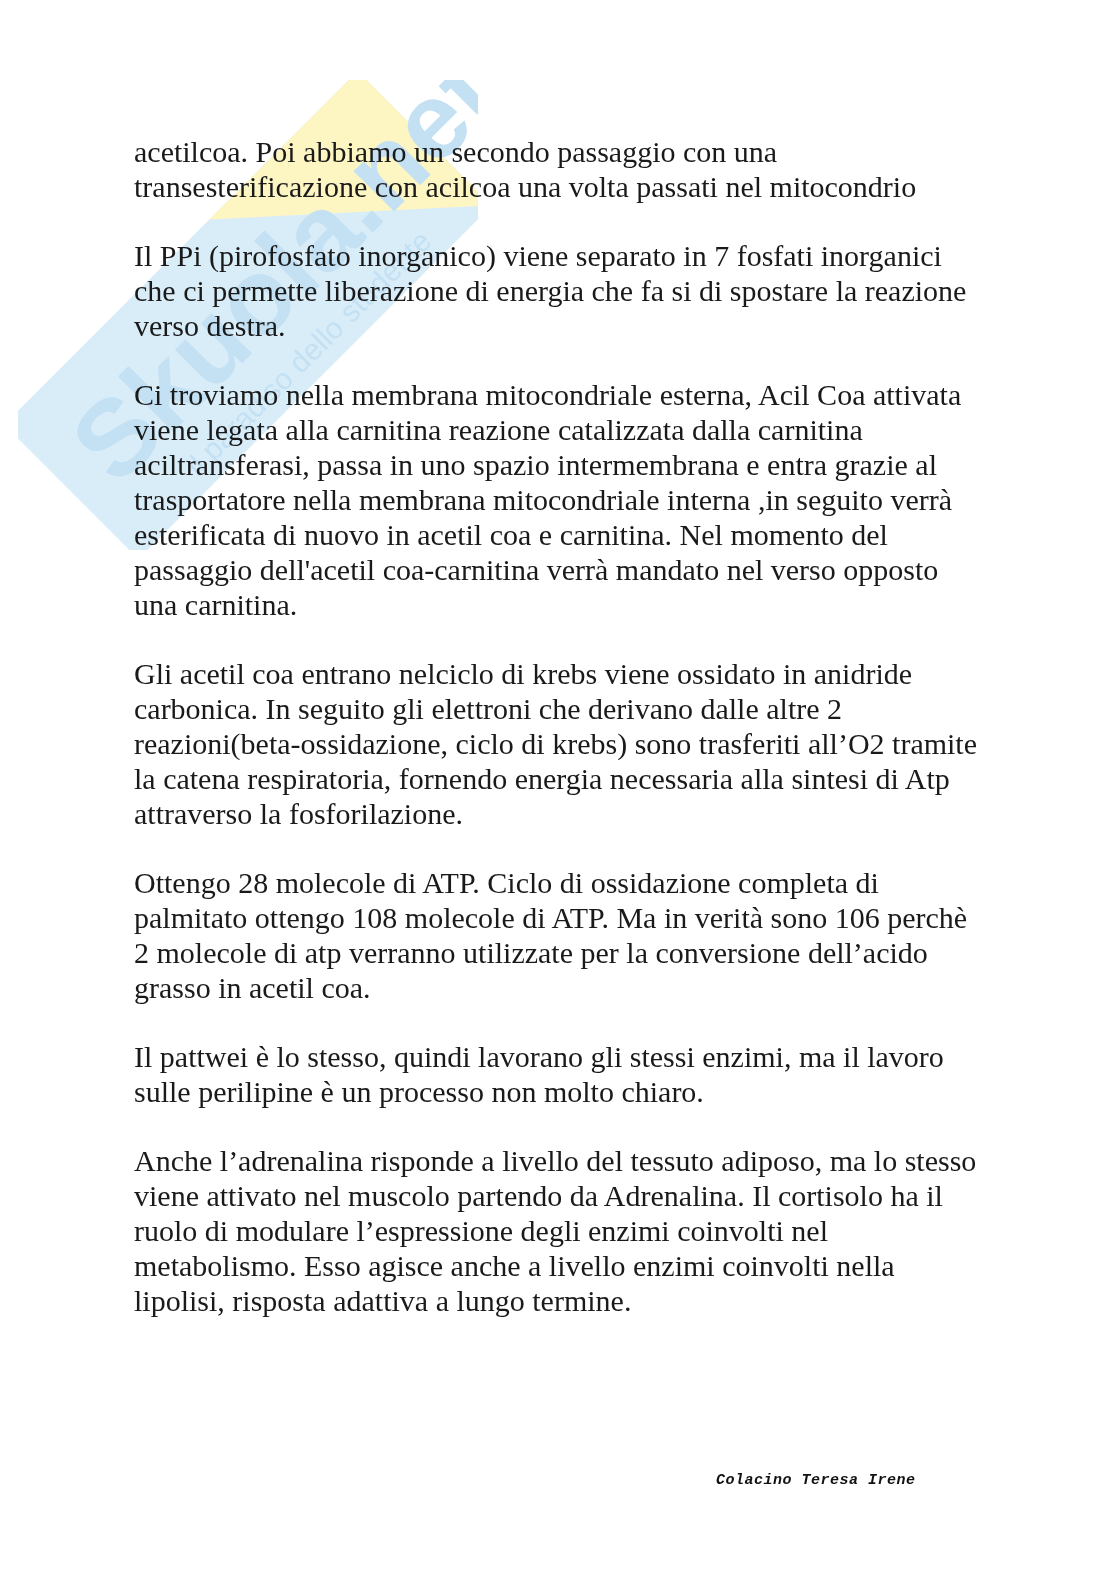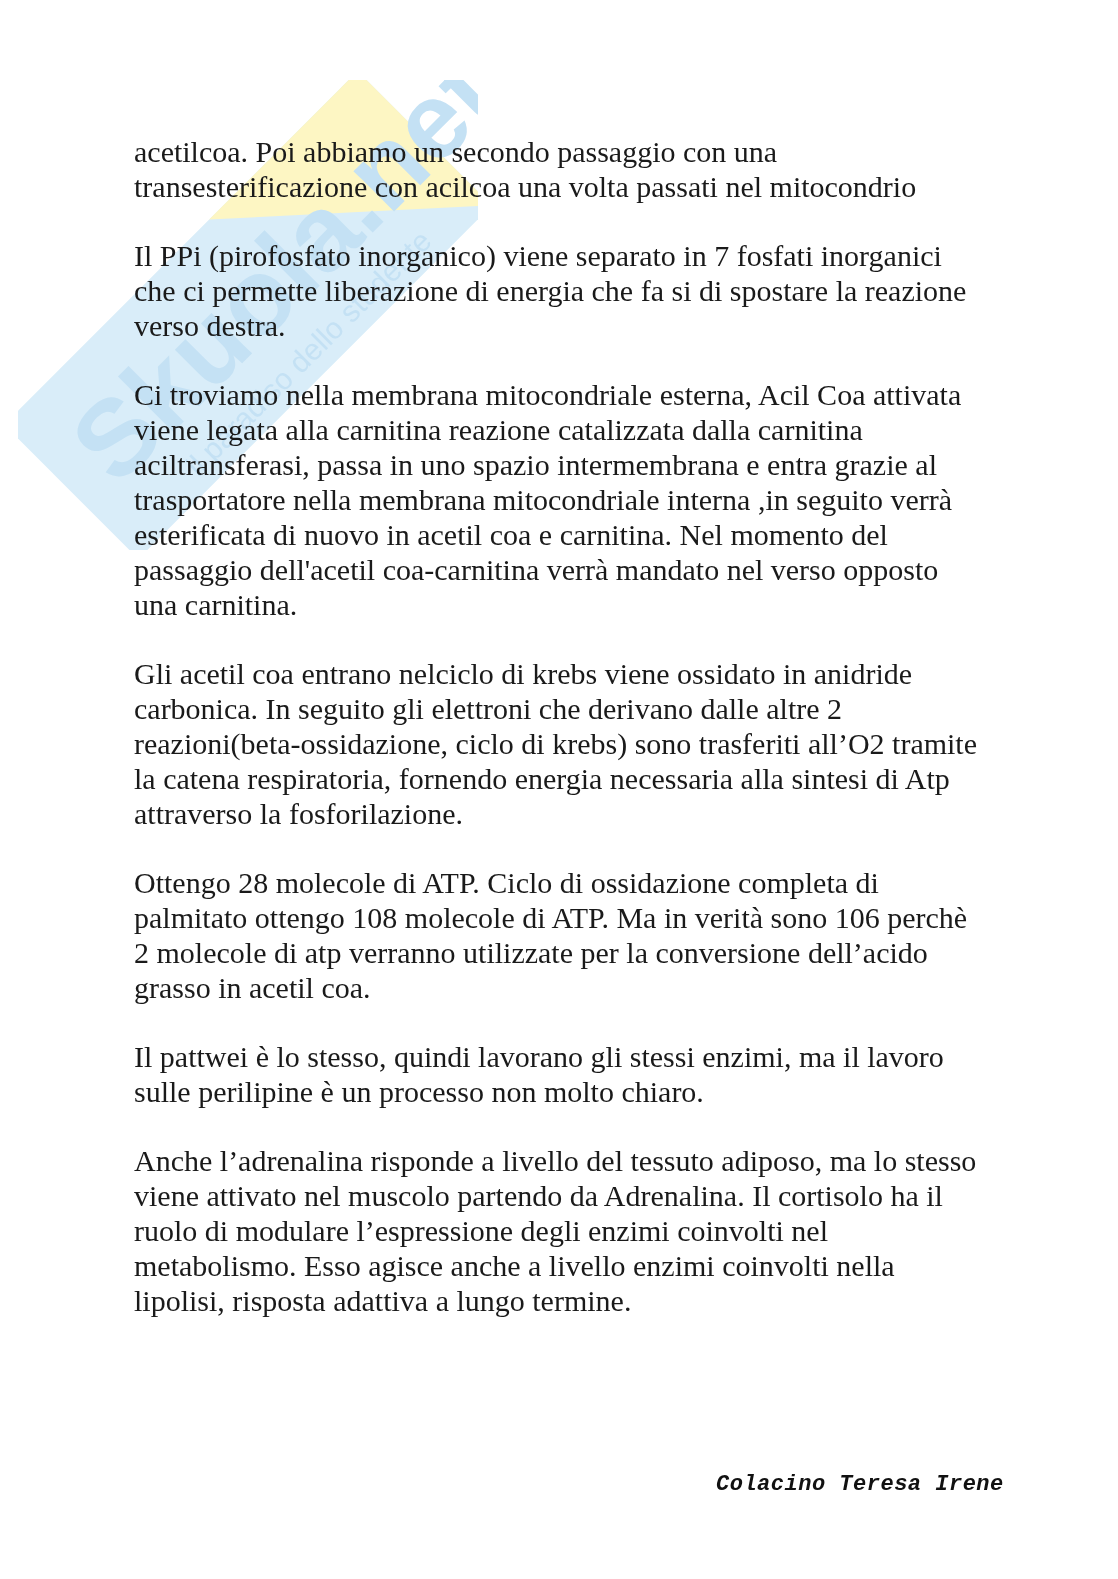--- a/index.html
+++ b/index.html
@@ -11,21 +11,21 @@
   }
   .content {
     position: absolute; left: 134px; top: 134px; width: 850px; z-index: 1;
     font-family: "Liberation Serif", "DejaVu Serif", serif;
     font-size: 30px; line-height: 35px; color: #1a1a1a;
   }
   .content p { margin: 0 0 34px 0; }
   .footer {
     position: absolute; left: 716px; top: 1472px; z-index: 1;
     font-family: "Liberation Mono", "DejaVu Sans Mono", monospace;
-    font-style: italic; font-weight: bold; font-size: 22px; color: #111;
+    font-style: italic; font-weight: bold; font-size: 15px; color: #111;
     letter-spacing: 0.5px;
   }
 </style>
 </head>
 <body>
 
 <div class="page">
 
   <svg class="watermark" viewBox="0 0 460 470" xmlns="http://www.w3.org/2000/svg">
     <g transform="translate(230,235) rotate(-45)">

